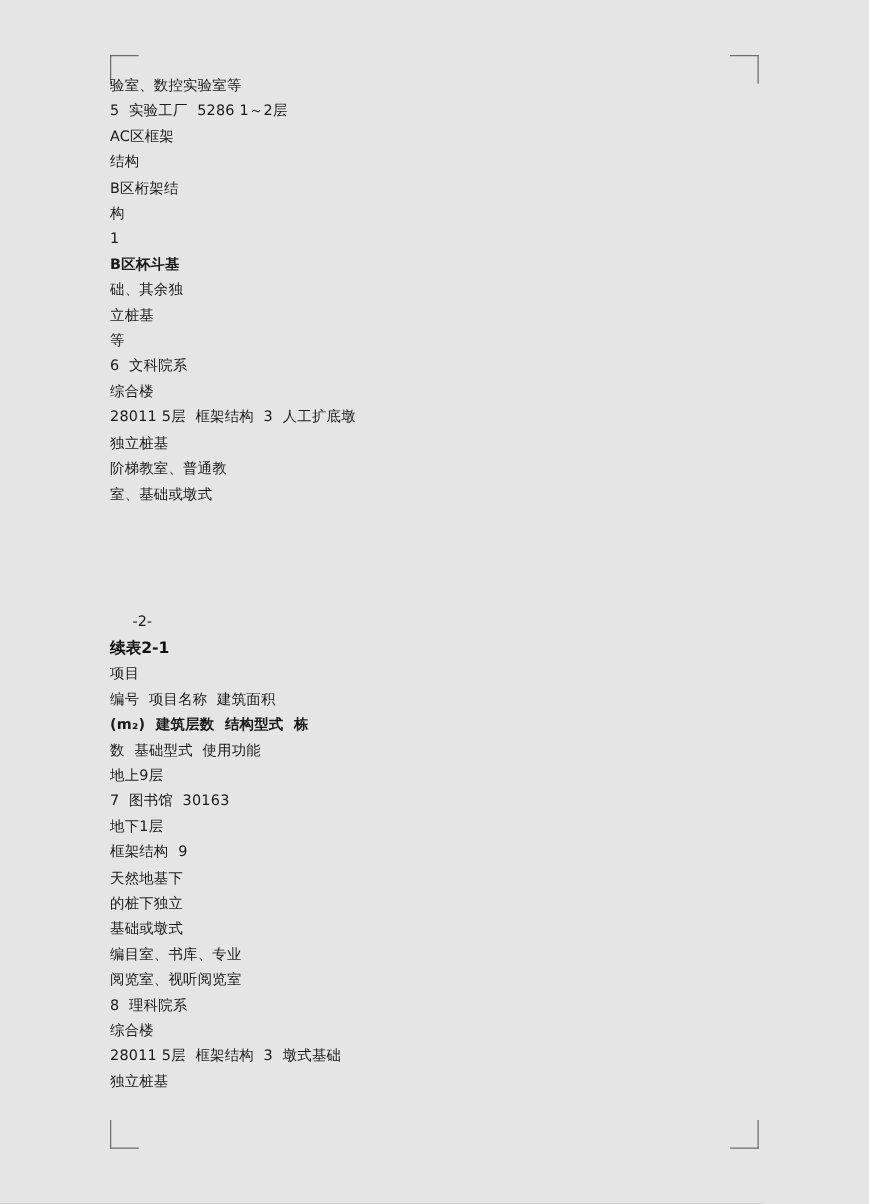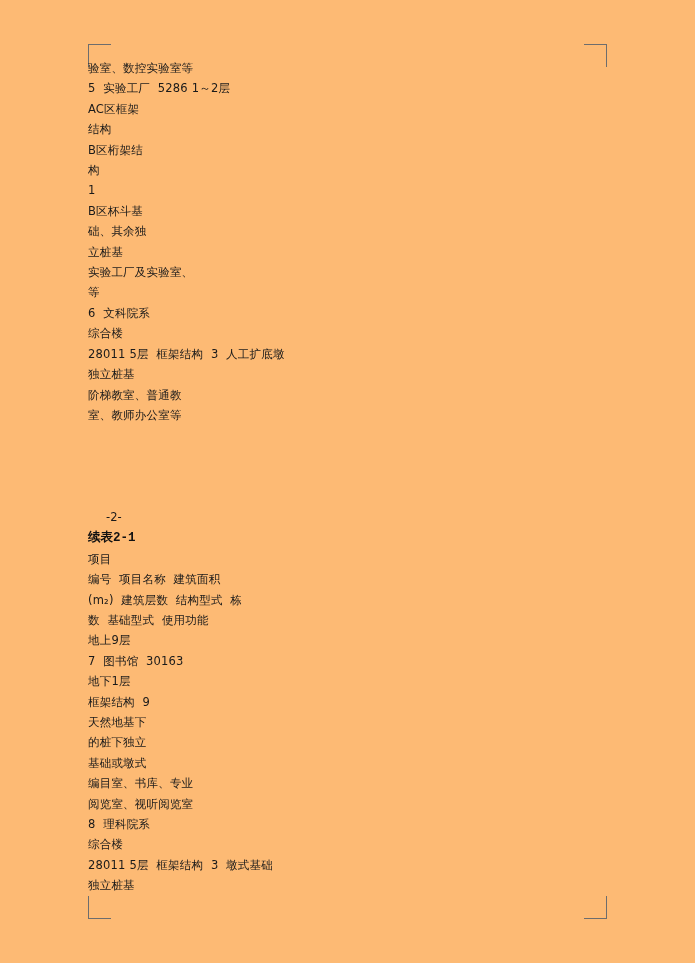--- a/index.html
+++ b/index.html
@@ -7,21 +7,21 @@
     padding: 0;
     background: #b8b8b8;
   }
   body {
     font-family: "DejaVu Sans", sans-serif;
   }
   .page {
     position: relative;
     width: 695px;
     height: 963px;
-    background: #fdba74;
+    background: #e5e5e5;
     margin: 0 auto;
     overflow: hidden;
   }
   
   .crop {
     position: absolute;
     width: 22px;
     height: 22px;
     border-color: #6d6d6d;
     border-style: solid;
@@ -39,39 +39,38 @@
     right: 88px;
   }
   .line {
     font-size: 11.5px;
     line-height: 20.4px;
     color: #1a1a1a;
     white-space: pre;
     letter-spacing: 0.2px;
   }
   .line.bold {
-    font-weight: normal;
+    font-weight: bold;
   }
   .gap-block {
     height: 82px;
   }
   .pagenum {
     font-size: 11.5px;
     line-height: 20.4px;
     color: #1a1a1a;
     padding-left: 18px;
     white-space: pre;
   }
   .subtitle {
     font-size: 12.5px;
     line-height: 21px;
     color: #111;
     font-weight: bold;
     white-space: pre;
-    font-family: Liberation Mono, monospace;
   }
 </style>
 </head>
 <body>
 
 <div class="page">
   <div class="crop tl"></div>
   <div class="crop tr"></div>
   <div class="crop bl"></div>
   <div class="crop br"></div>
@@ -81,28 +80,27 @@
       <div class="line">验室、数控实验室等</div>
       <div class="line">5  实验工厂  5286 1～2层</div>
       <div class="line">AC区框架</div>
       <div class="line">结构</div>
       <div class="line">B区桁架结</div>
       <div class="line">构</div>
       <div class="line">1</div>
       <div class="line bold">B区杯斗基</div>
       <div class="line">础、其余独</div>
       <div class="line">立桩基</div>
-      <div class="line">实验工厂及实验室、</div>
       <div class="line">等</div>
       <div class="line">6  文科院系</div>
       <div class="line">综合楼</div>
       <div class="line">28011 5层  框架结构  3  人工扩底墩</div>
       <div class="line">独立桩基</div>
       <div class="line">阶梯教室、普通教</div>
-      <div class="line">室、教师办公室等</div>
+      <div class="line">室、基础或墩式</div>
     </div>
 
     <div class="gap-block"></div>
 
     <div class="pagenum">-2-</div>
     <div class="subtitle">续表2-1</div>
 
     <div>
       <div class="line">项目</div>
       <div class="line">编号  项目名称  建筑面积</div>

